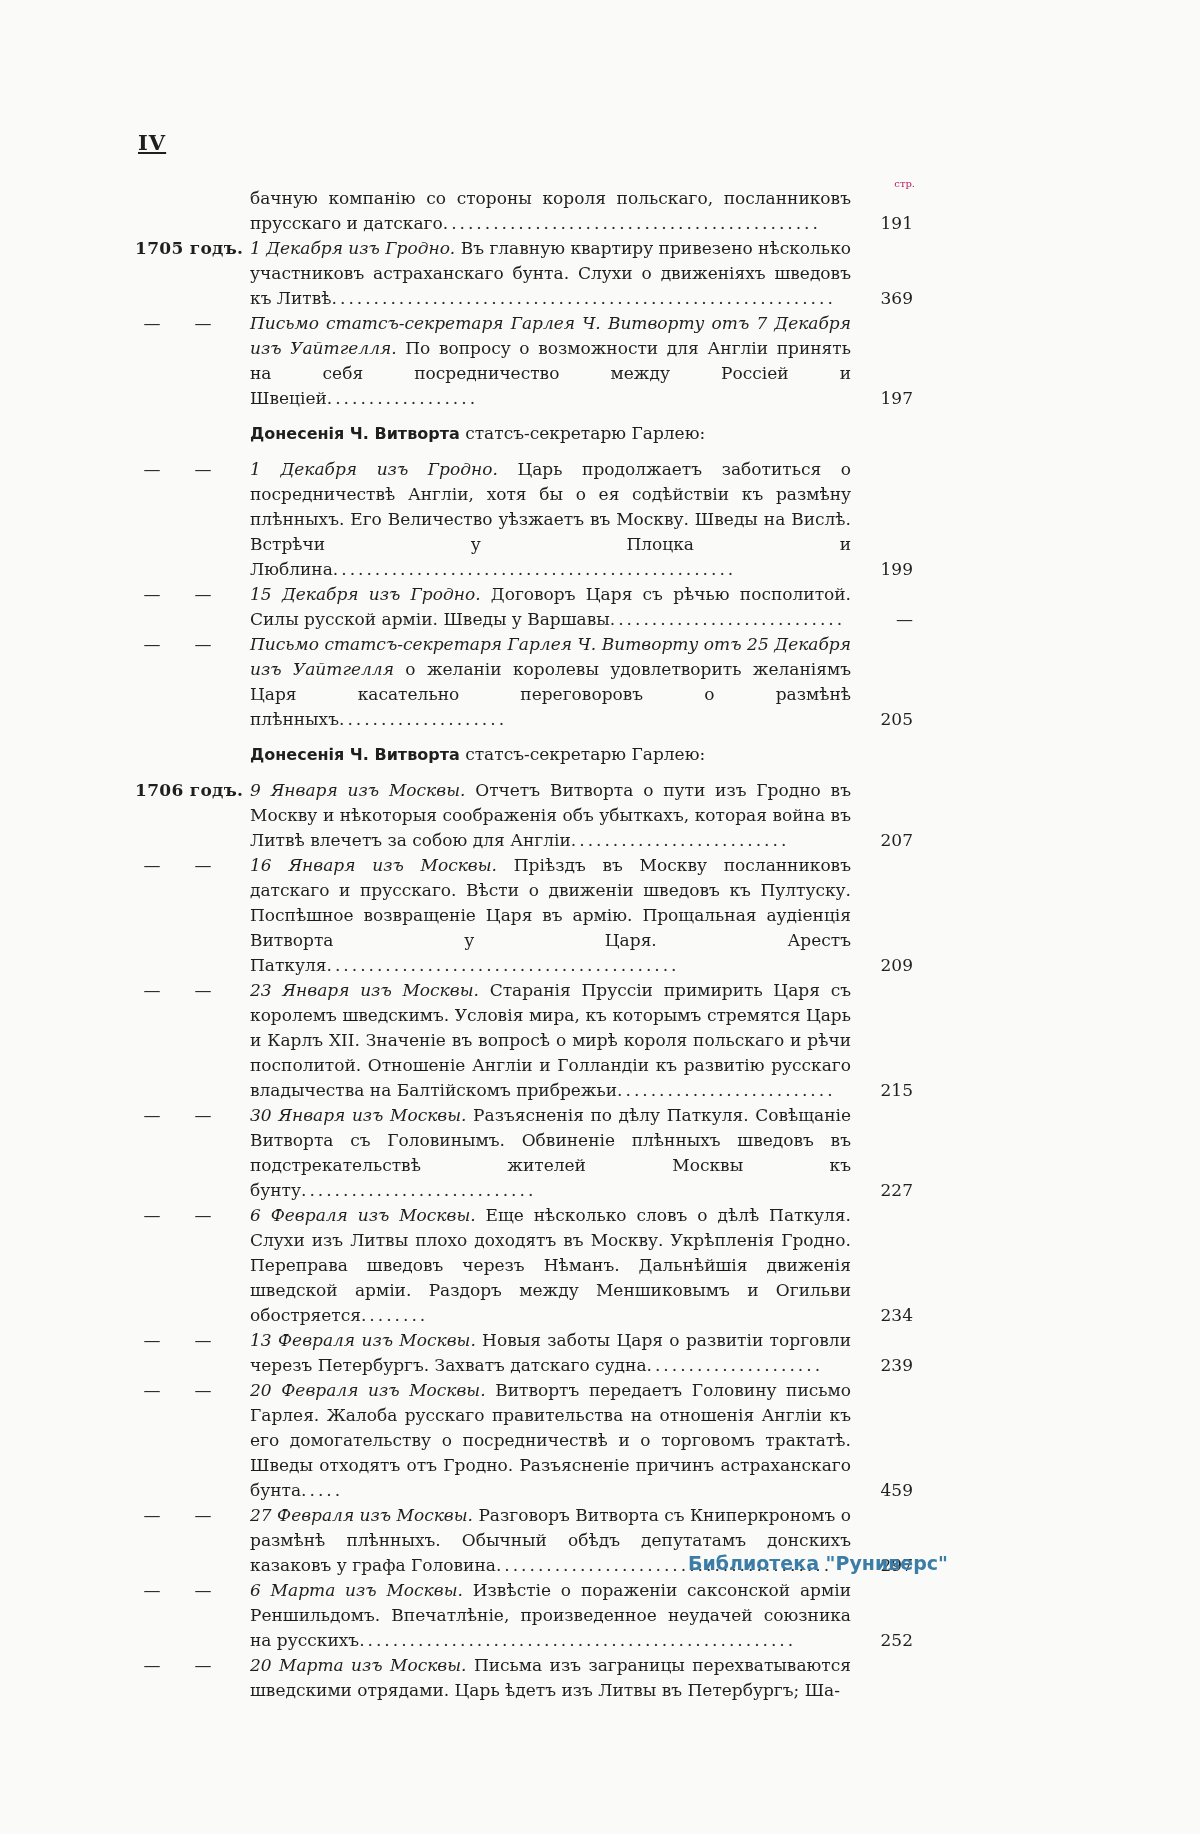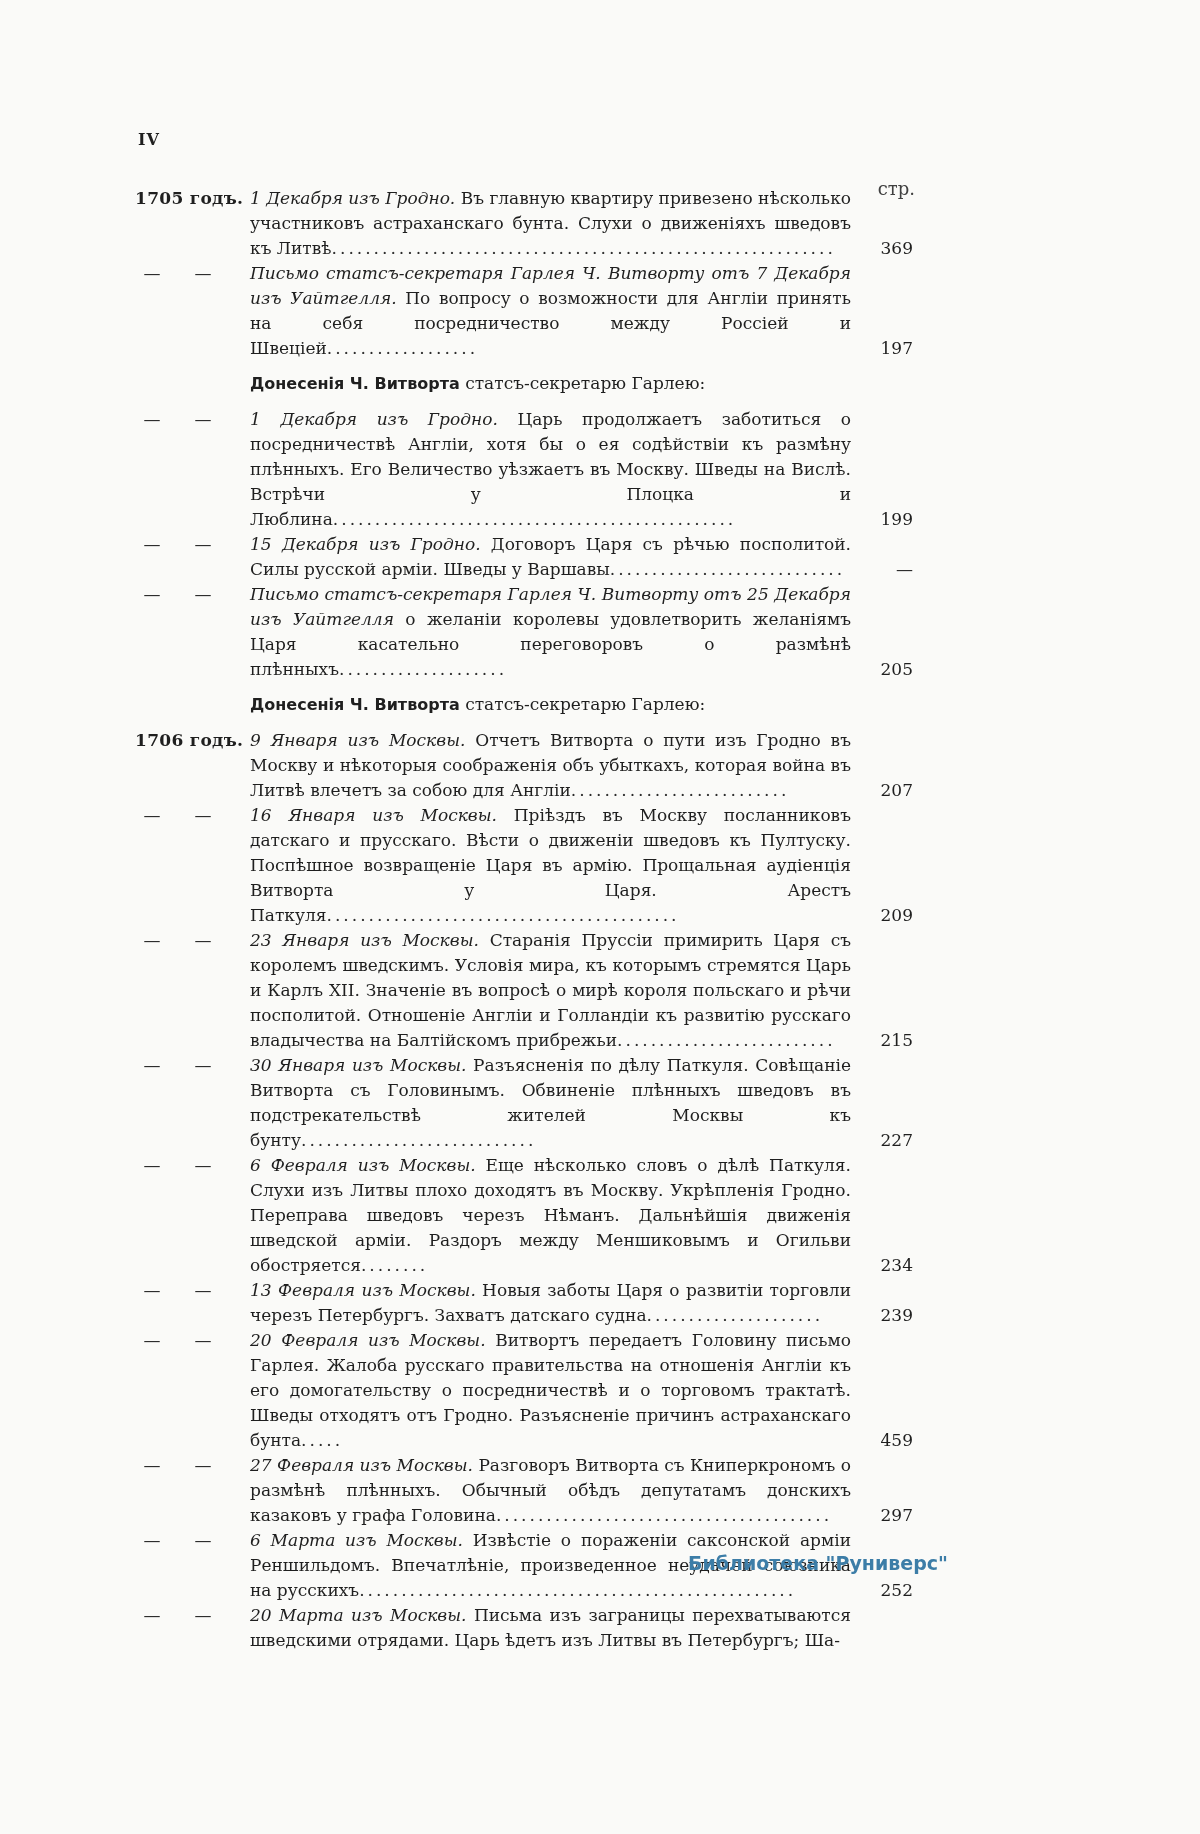--- a/index.html
+++ b/index.html
@@ -6,28 +6,28 @@
   html, body { width:1200px; height:1834px; }
   body {
     background:#fafaf8;
     font-family:"DejaVu Serif", "Liberation Serif", serif;
     color:#1f1f1f;
     position:relative;
     overflow:hidden;
   }
   .folio {
     position:absolute; left:138px; top:130px;
-    font-weight:bold; font-size:16px; letter-spacing:1px;
+    font-weight:bold; font-size:21px; letter-spacing:1px;text-decoration:underline;
   }
   .toc {
     position:absolute; left:135px; top:186px; width:778px;
   }
   .col-header {
     position:absolute; right:-2px; top:-8px;
-    font-size:18px; color:#404040;margin-left:20px;
+    font-size:10px; color:#be185d;margin-left:20px;
   }
   .toc-row {
     position:relative;
     padding-left:115px; padding-right:62px;
     font-size:17px; line-height:25px;
     text-align:justify;
   }
   .margin-label {
     position:absolute; left:0; top:0; width:112px;
     font-size:17px; white-space:pre;
@@ -56,20 +56,25 @@
   }
 </style>
 </head>
 <body>
 
 <div class="folio">IV</div>
 
 <div class="toc">
   <div class="col-header">стр.</div>
   <div id="toc-list">
+  <div class="toc-row">
+    <span class="margin-label"></span>
+    <span class="lead"></span><span class="body">бачную компанію со стороны короля польскаго, посланниковъ прусскаго и датскаго</span><span class="dots">.............................................</span>
+    <span class="page-num">191</span>
+  </div>
 
   <div class="toc-row">
     <span class="margin-label year">1705 годъ.</span>
     <span class="lead">1 Декабря изъ Гродно.</span><span class="body"> Въ главную квартиру привезено нѣсколько участниковъ астраханскаго бунта. Слухи о движеніяхъ шведовъ къ Литвѣ</span><span class="dots">............................................................</span>
     <span class="page-num">369</span>
   </div>
 
   <div class="toc-row">
     <span class="margin-label"> —  —</span>
     <span class="lead">Письмо статсъ-секретаря Гарлея Ч. Витворту отъ 7 Декабря изъ Уайтгелля.</span><span class="body"> По вопросу о возможности для Англіи принять на себя посредничество между Россіей и Швеціей</span><span class="dots">..................</span>

